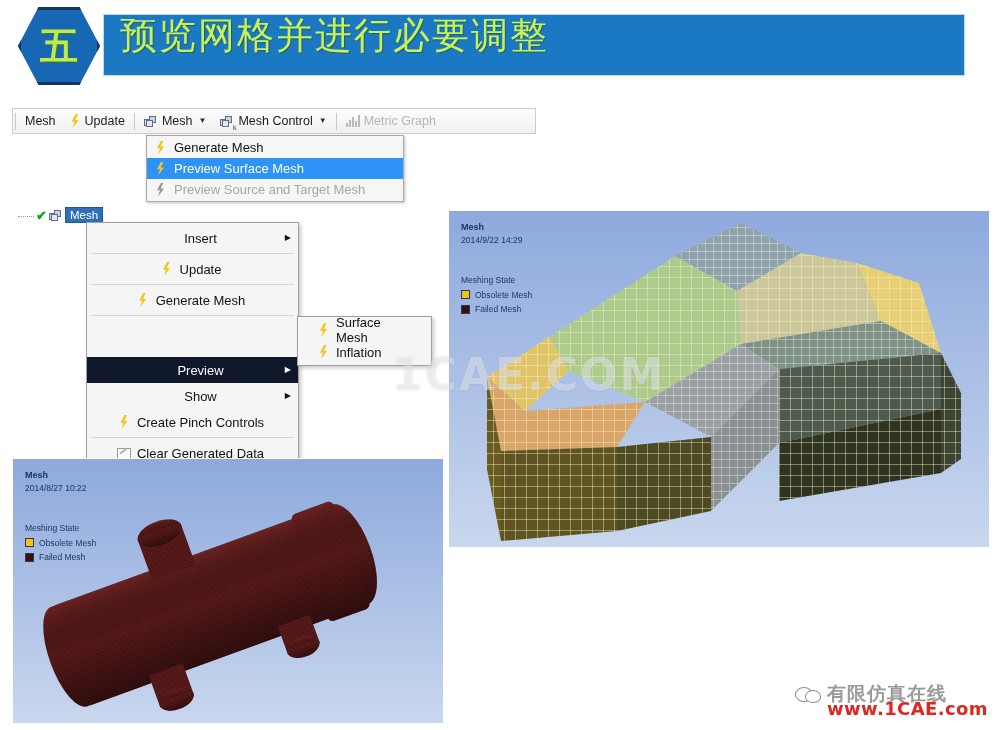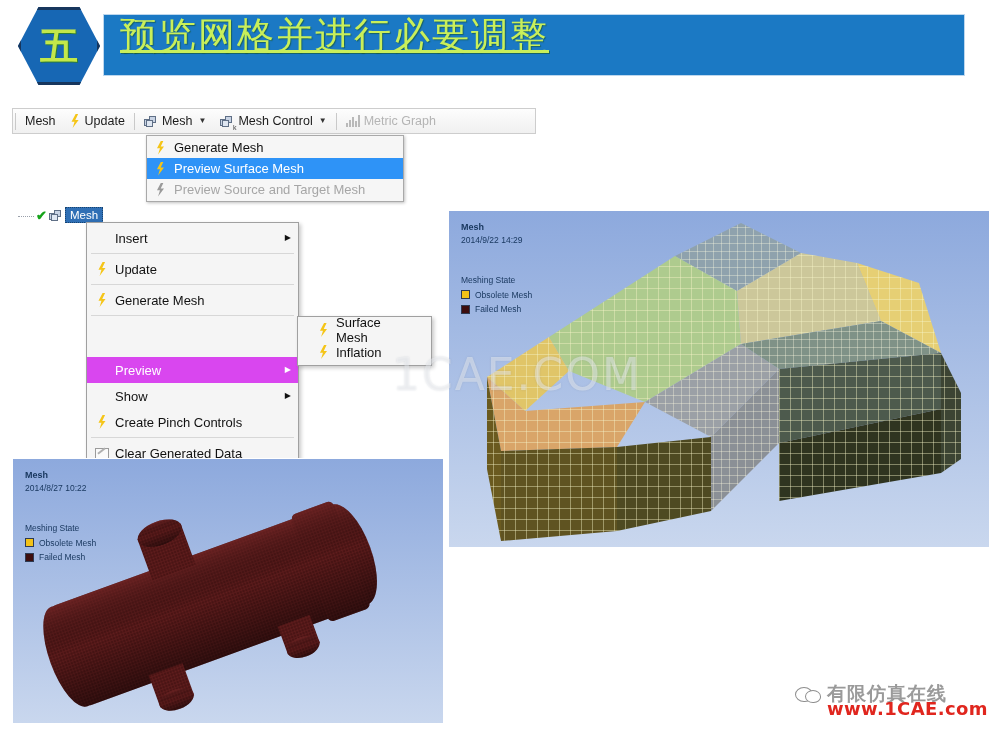--- a/index.html
+++ b/index.html
@@ -33,21 +33,20 @@
     border: 1px solid #bdd7ee;
   }
   #banner-title {
     position: absolute; left: 120px; top: 16px; width: 840px; height: 40px;
     display: flex; align-items: center;
     font-family: "DejaVu Sans", sans-serif;
     font-size: 37px; letter-spacing: 2px;
     color: #c9ef5a;
     text-shadow: 1px 1px 1px rgba(20,80,30,.55);
     white-space: nowrap;
-    text-decoration: underline;
   }
 
   
   #toolbar {
     position: absolute; left: 12px; top: 108px; width: 524px; height: 26px;
     background: linear-gradient(#fdfdfd, #f0f0f0);
     border: 1px solid #cdcdcd;
     display: flex; align-items: center;
     font-size: 12.5px; color: #1b1b1b;
   }
@@ -112,25 +111,25 @@
 
   
   #ctx {
     position: absolute; left: 86px; top: 222px; width: 213px;
     background: #f5f5f5; border: 1px solid #a0a0a0;
     box-shadow: 2px 2px 4px rgba(0,0,0,.22);
     font-size: 13px; color: #111; padding: 2px 0;
   }
   #ctx .mi {
     display: flex; align-items: center; height: 26px;
-    padding: 0 12px 0 6px; white-space: nowrap; position: relative;
+    padding: 0 12px 0 6px; white-space: nowrap; position: relative; justify-content: center;
   }
   #ctx .mi .ico { width: 18px; display: flex; justify-content: center; flex: none; }
   #ctx .mi .lbl { padding-left: 4px; }
-  #ctx .mi.sel { background: #d946ef; color: #fff; margin-top: 41px; }
+  #ctx .mi.sel { background: #0f172a; color: #fff; margin-top: 41px; }
   #ctx .arrow { position: absolute; right: 7px; font-size: 8px; line-height: 1; }
   #ctx .divider { height: 1px; background: #d7d7d7; margin: 2px 4px; }
   #ctx .mi.noico .lbl { padding-left: 22px; }
 
   
   .pencil { width: 14px; height: 13px; position: relative; flex: none; }
   .pencil::before {
     content: ""; position: absolute; left: 0; top: 1px; width: 12px; height: 11px;
     border: 1px solid #9b9b9b; background: #fafafa;
   }
@@ -173,21 +172,21 @@
   
   #poly { position: absolute; left: 0; top: 0; width: 542px; height: 338px; }
 
   
   #cyl { position: absolute; left: 0; top: 0; width: 432px; height: 266px; }
 
   
   #wm-center {
     position: absolute; left: 392px; top: 349px;
     font-family: "DejaVu Sans", sans-serif;
-    font-size: 44px; font-weight: normal; letter-spacing: 2px;
+    font-size: 44px; font-weight: bold; letter-spacing: 2px;
     color: rgba(255,255,255,.40);
     text-shadow: 0 0 2px rgba(120,130,150,.25);
     pointer-events: none; white-space: nowrap;
   }
   #wm-logo { position: absolute; left: 795px; top: 684px; display: flex; gap: 6px; }
   #wm-chat { width: 26px; height: 20px; position: relative; flex: none; }
   #wm-chat::before, #wm-chat::after {
     content: ""; position: absolute; border: 1.6px solid #8d8d8d; border-radius: 50% 50% 45% 50%;
     background: #fff;
   }

